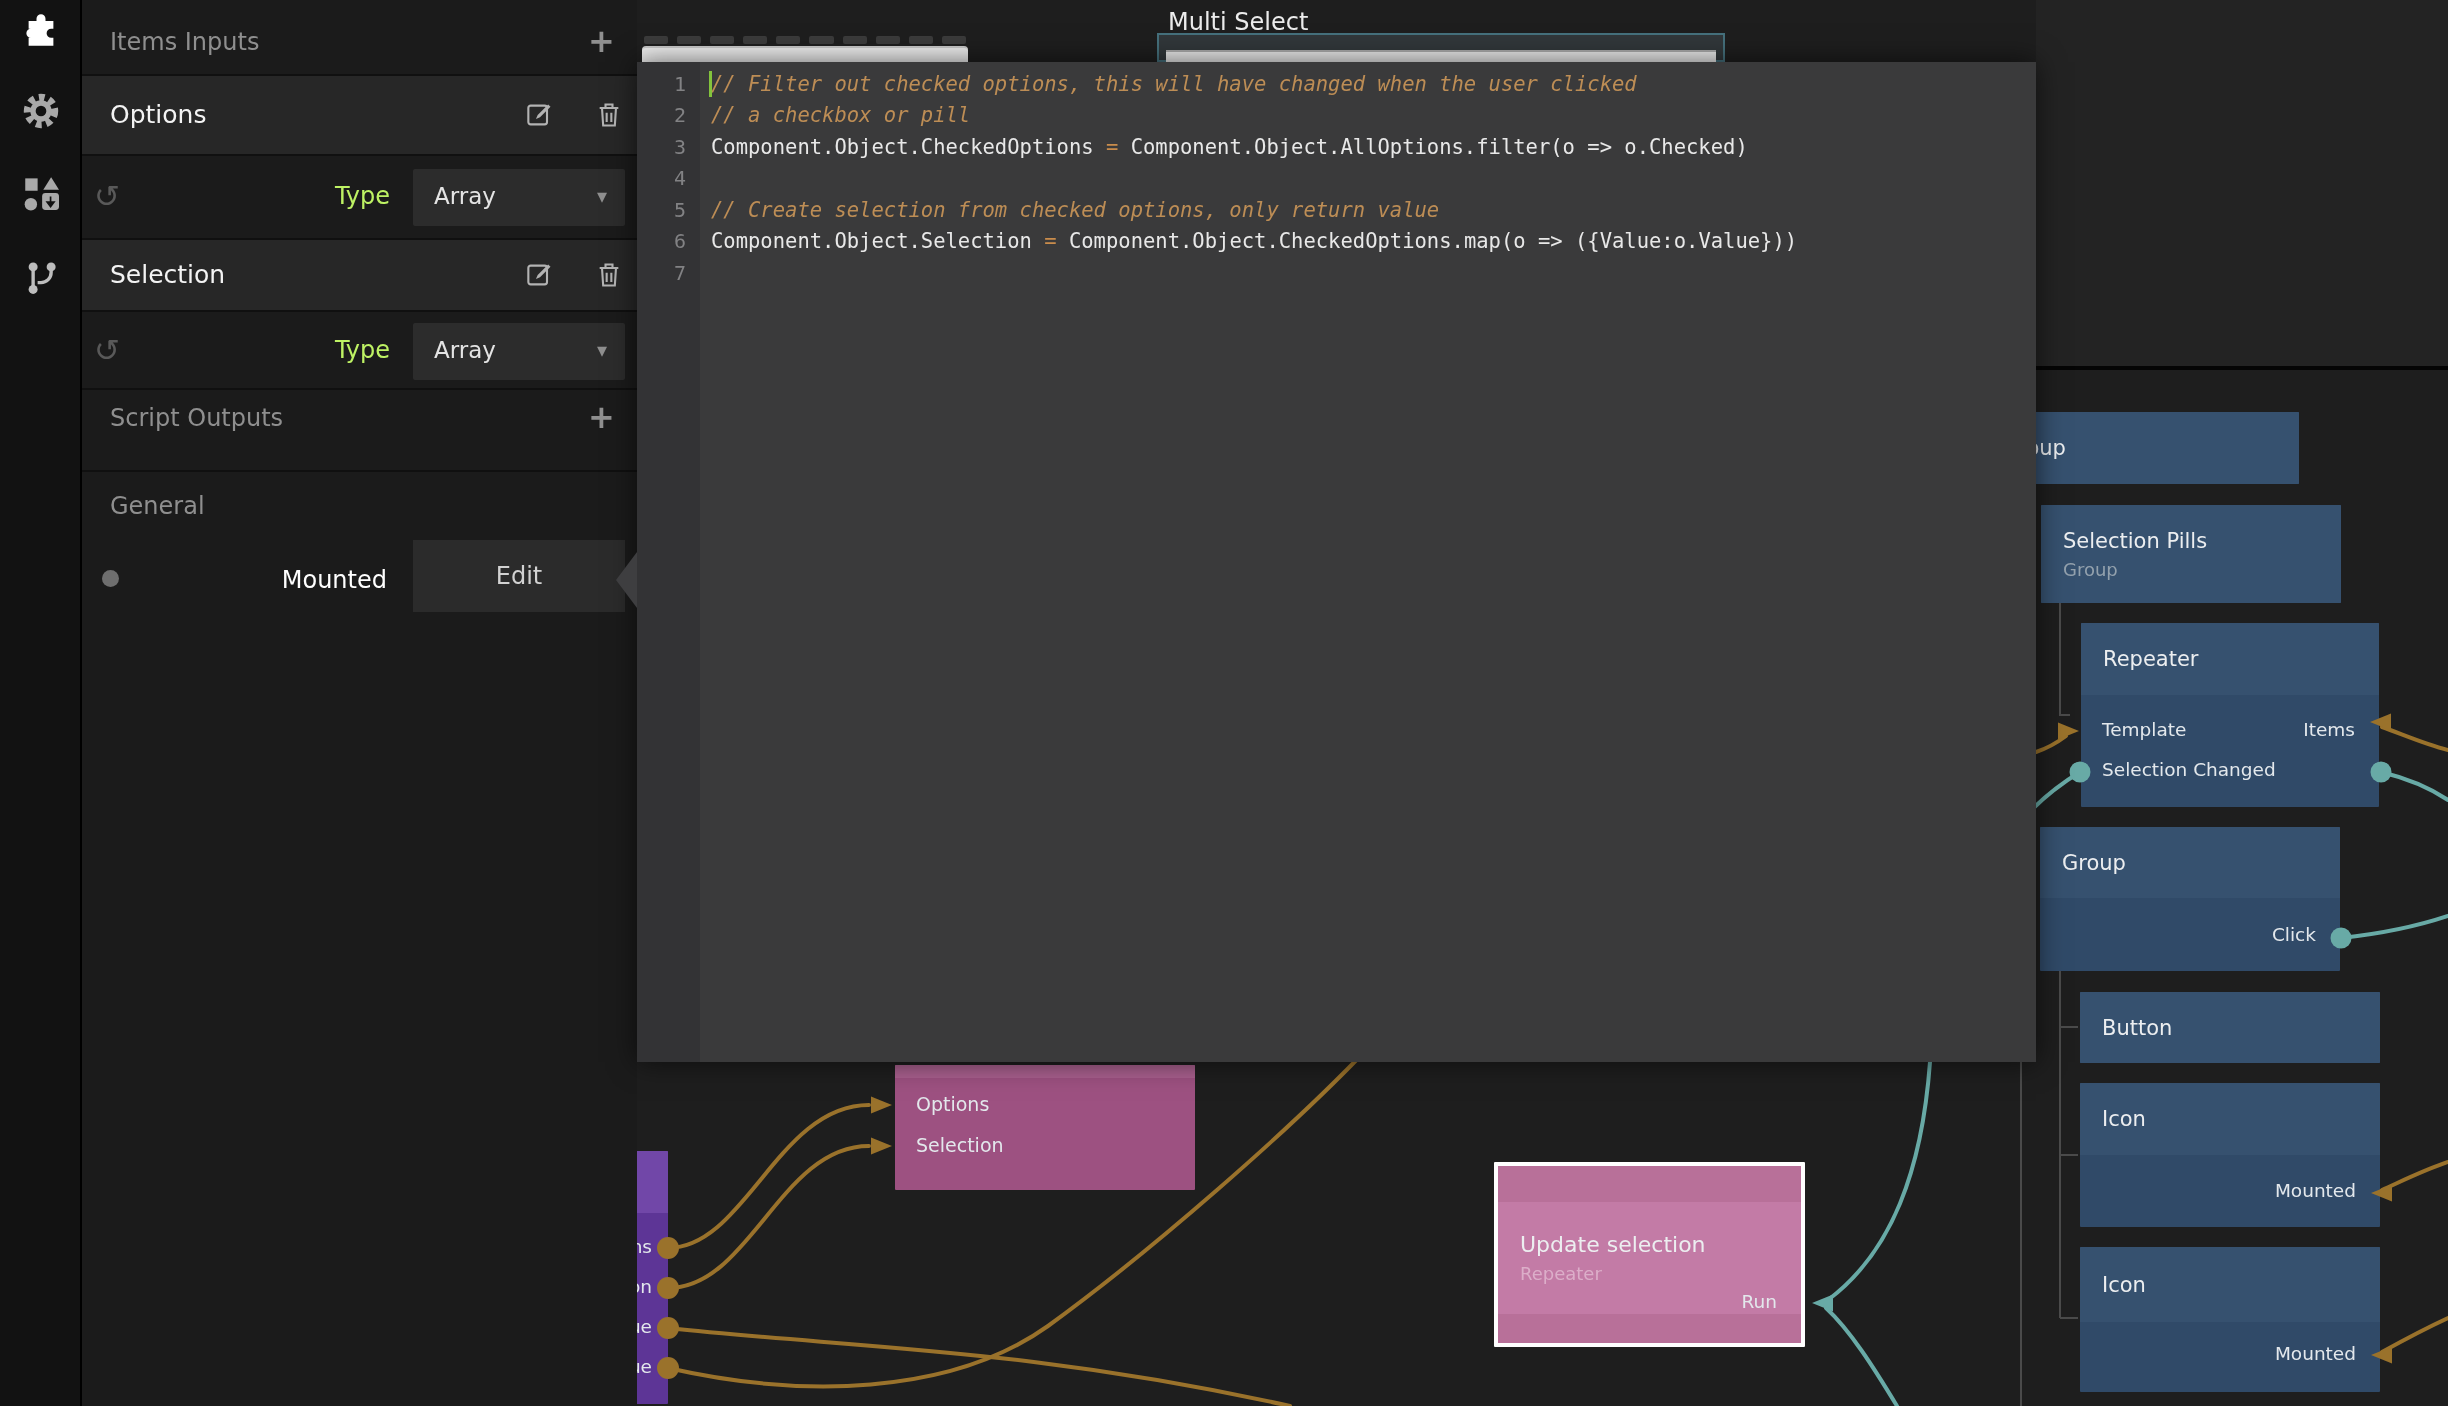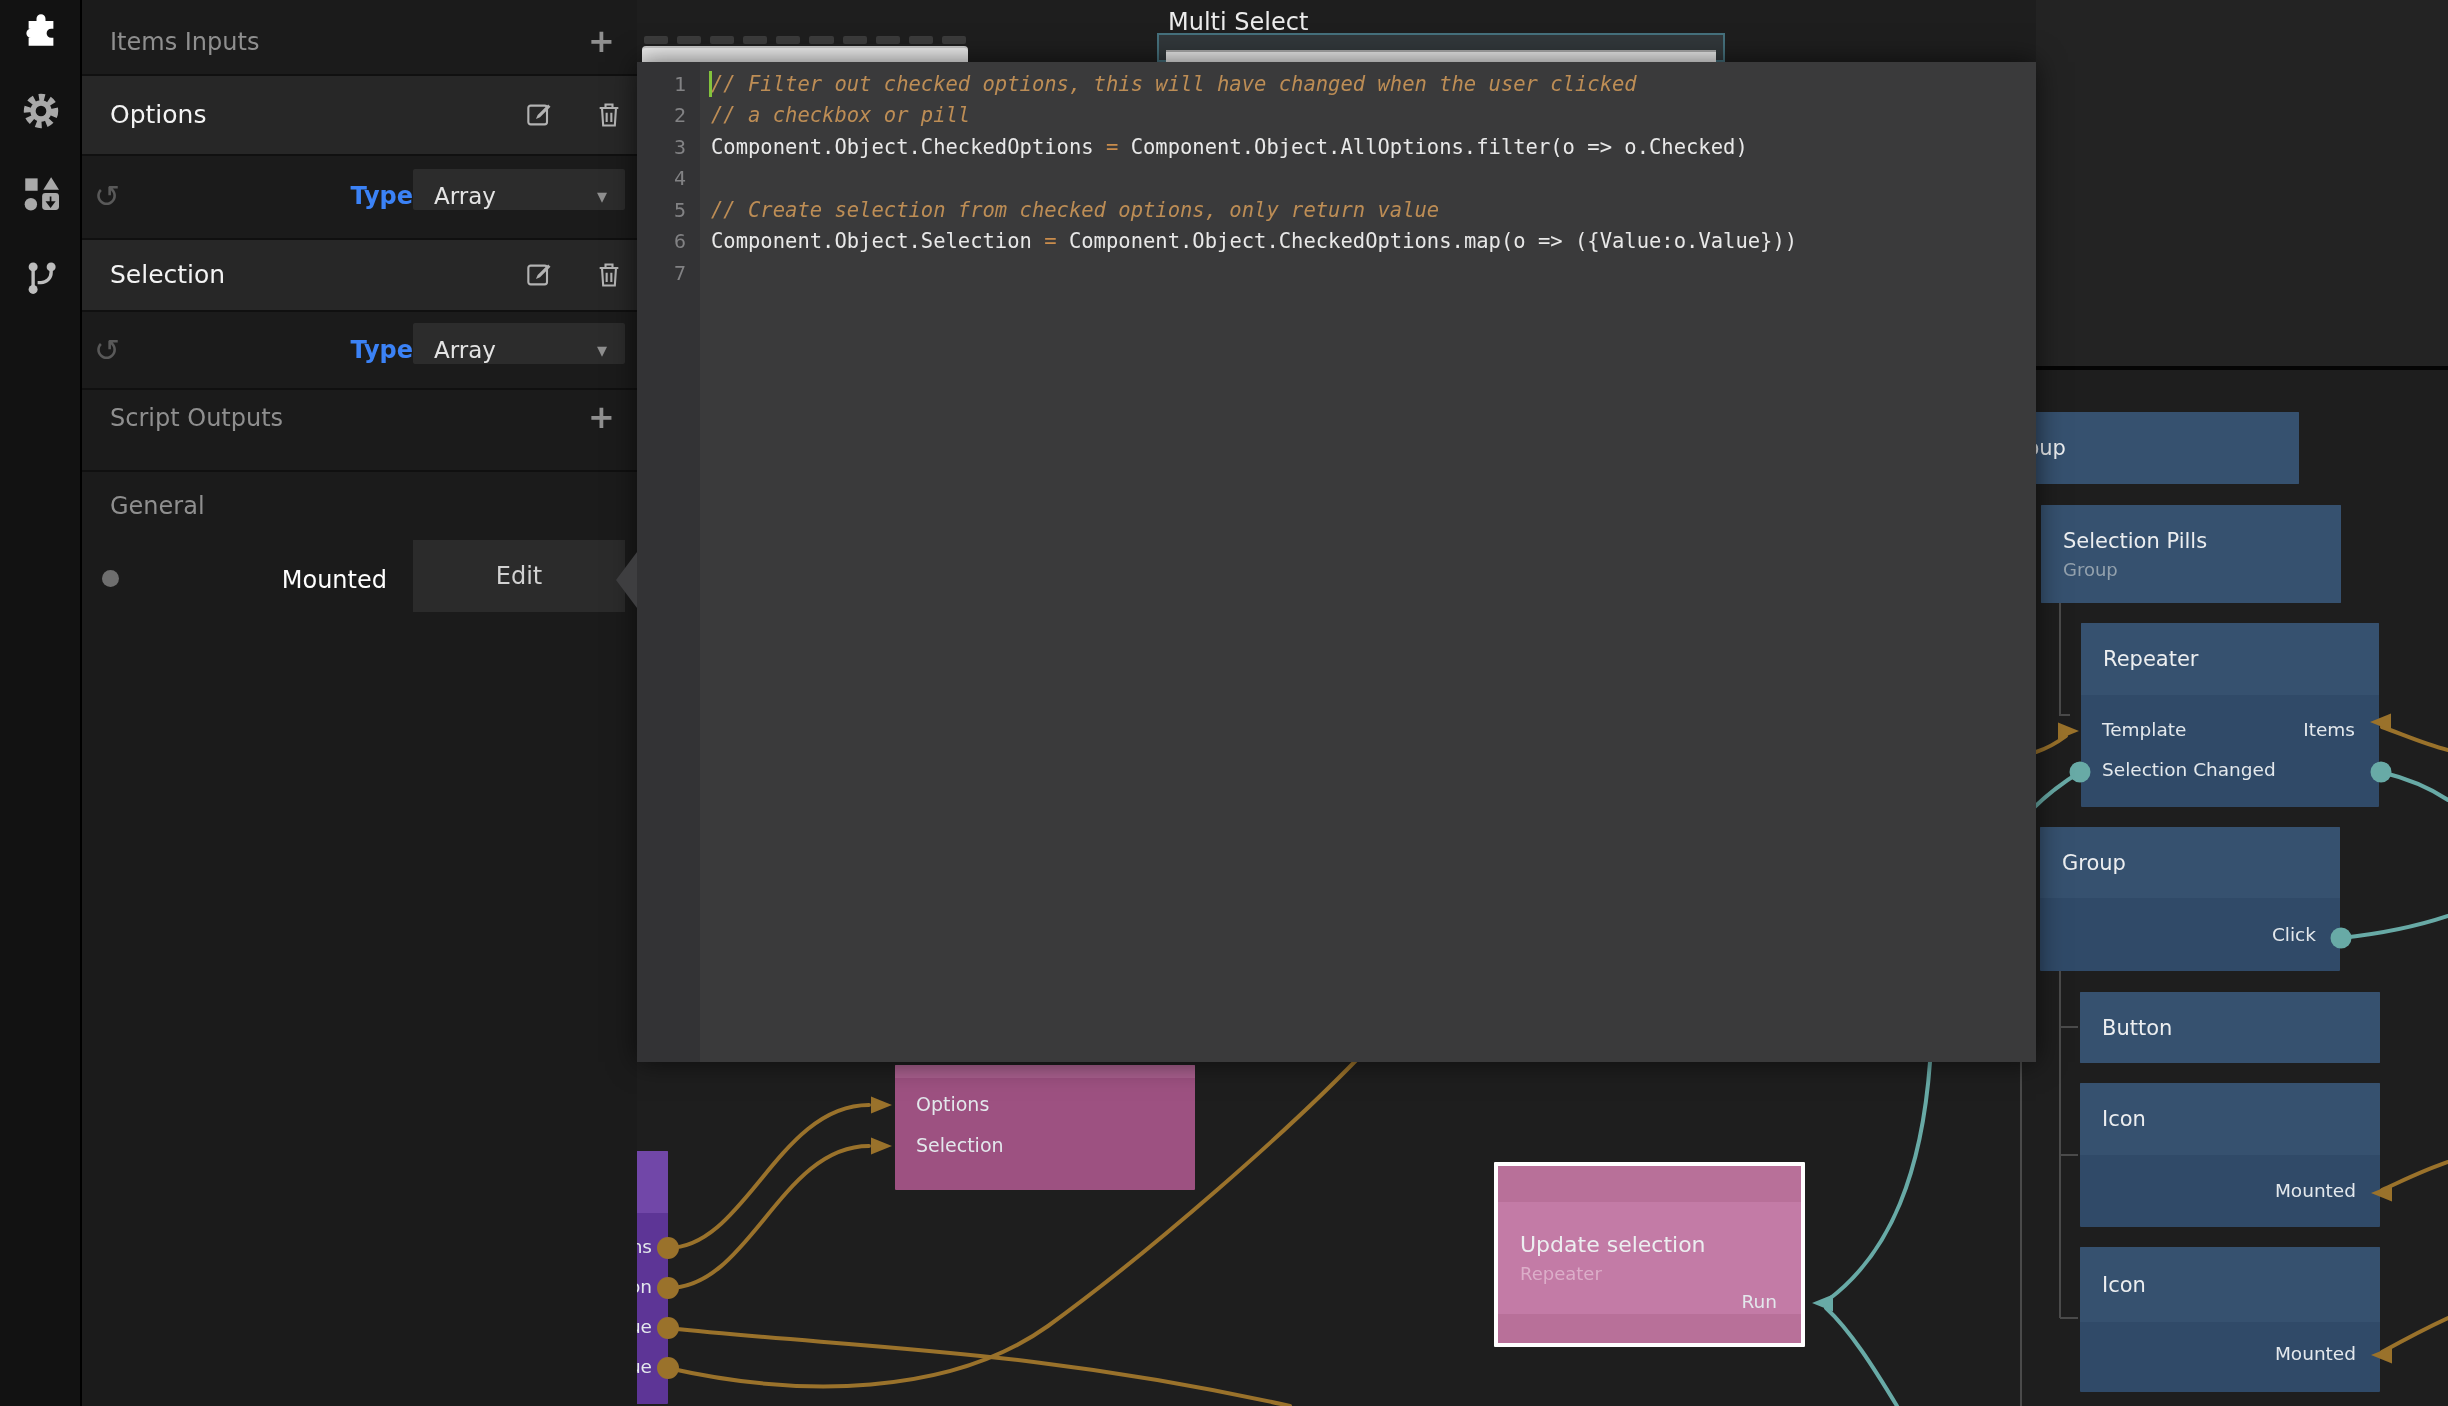--- a/index.html
+++ b/index.html
@@ -50,22 +50,22 @@
   #iconBarDivider { position:absolute; left:80px; top:0; width:2px; height:1406px; background:#000; }
   .sideicon { position:absolute; left:22px; width:38px; height:38px; display:flex; align-items:center; justify-content:center; cursor:pointer; }
   .panel-sec-title { position:absolute; left:110px; font-size:24px; color:#8f8f8f; }
   .panel-plus { position:absolute; left:588px; font-size:32px; color:#8f8f8f; font-weight:bold; cursor:pointer; }
   .prow { position:absolute; left:82px; width:555px; }
   .prow.hl { background:#272727; }
   .pdivider { position:absolute; left:82px; width:555px; height:2px; background:#101010; }
   .prow .rowlabel { position:absolute; left:28px; font-size:25px; color:#f3f3f3; }
   .rowicons { position:absolute; right:15px; display:flex; gap:42px; }
   .reset-glyph { position:absolute; left:12px; font-size:31px; color:#595959; }
-  .type-label { position:absolute; right:224px; font-size:24px; color:#3b82f6;font-weight:bold; }
-  .dropdown { position:absolute; left:331px; width:212px; height:41px; background:#2c2c2c; border-radius:2px; cursor:pointer;padding-left:44px; }
+  .type-label { position:absolute; right:247px; font-size:24px; color:#bef264; }
+  .dropdown { position:absolute; left:331px; width:212px; height:57px; background:#2c2c2c; border-radius:2px; cursor:pointer;padding-left:44px; }
   .dropdown .ddval { position:absolute; left:21px; top:14px; font-size:23px; color:#e4e4e4; }
   .dropdown .ddchev { position:absolute; right:18px; top:15px; font-size:20px; color:#8f8f8f; }
   #generalDot { position:absolute; left:102px; top:570px; width:17px; height:17px; border-radius:50%; background:#6e6e6e; }
   #scriptLabel { position:absolute; left:82px; width:305px; top:566px; text-align:right; font-size:24px; color:#ffffff; }
   #editBtn { position:absolute; left:413px; top:540px; width:212px; height:72px; background:#2b2b2b; color:#d2d2d2; font-size:24px; display:flex; align-items:center; justify-content:center; cursor:pointer; }
 
   
   #editor { position:absolute; left:637px; top:62px; width:1399px; height:1000px; background:#3a3a3b; z-index:50; box-shadow:0 0 26px rgba(0,0,0,0.6); }
   #gutter { position:absolute; left:0; top:0; width:63px; height:1000px; background:#333335; }
   #codeLines { position:absolute; left:0; top:6px; right:0; font-family:"DejaVu Sans Mono","Liberation Mono",monospace; font-size:20.5px; }

